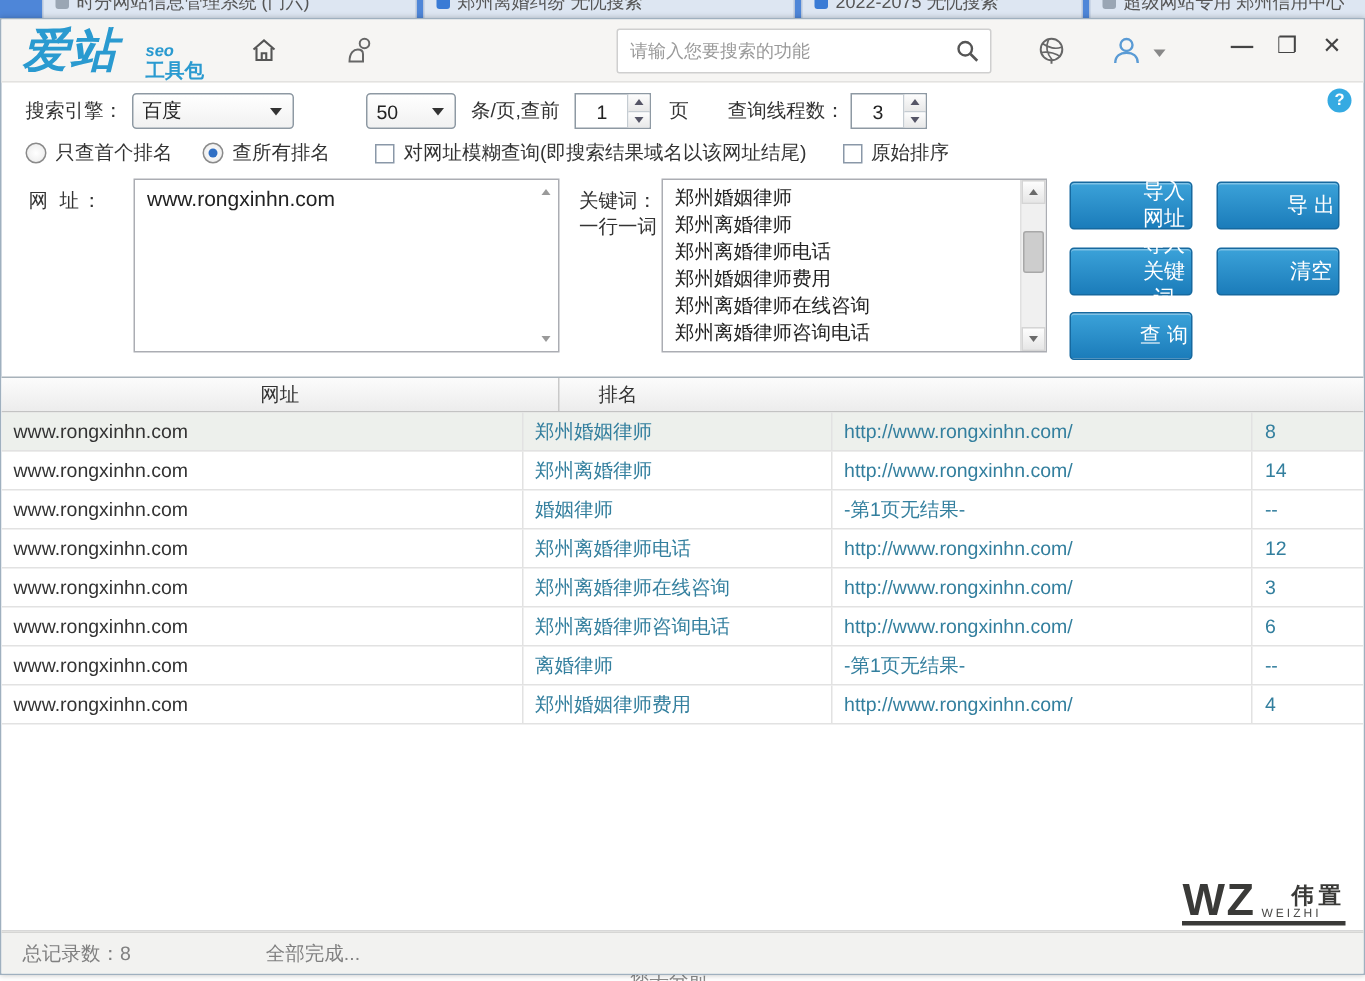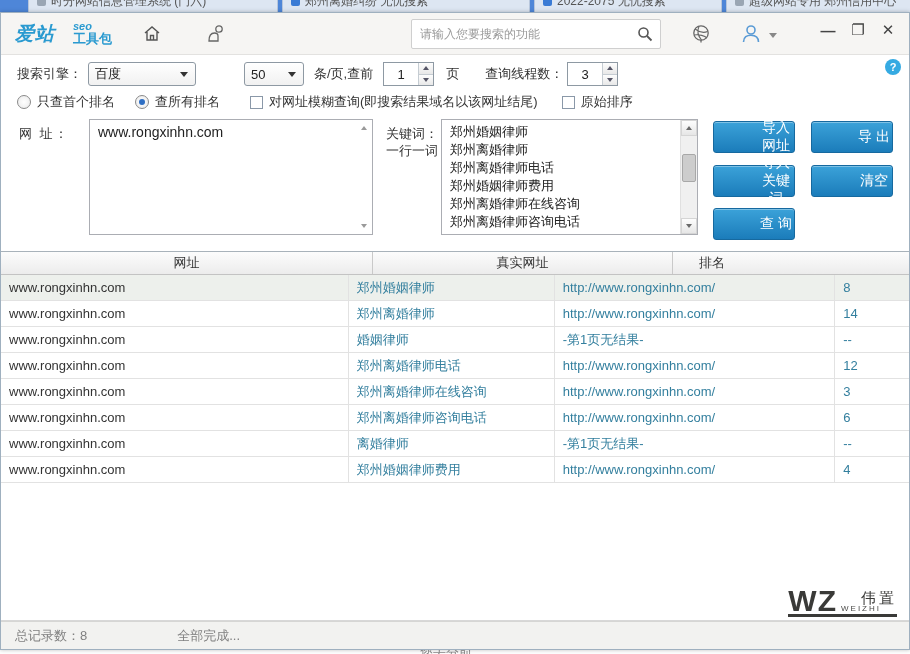--- a/index.html
+++ b/index.html
@@ -16,21 +16,21 @@
   .browser-tab .tab-title { font-size:12px; color:#555; white-space:nowrap; overflow:hidden; }
 
   
   .app-window { position:absolute; top:12px; left:0; width:910px; height:638px;
     background:#ffffff; border:1px solid #9fb0bf; box-shadow:0 0 4px rgba(0,0,0,.25); }
 
   
   .app-header { position:absolute; top:0; left:0; right:0; height:42px; background:#f6f5f3;
     border-bottom:1px solid #e3e2e0; display:flex; align-items:center; }
   .logo { display:flex; align-items:flex-end; margin-left:14px; cursor:default; }
-  .logo-main { font-size:19px; font-weight:bold; color:#2a9ad0; font-style:italic; letter-spacing:1px; }
+  .logo-main { font-size:31px; font-weight:bold; color:#2a9ad0; font-style:italic; letter-spacing:1px; }
   .logo-right { display:flex; flex-direction:column; line-height:1; margin-left:18px; padding-bottom:2px; }
   .logo-seo { font-size:11px; font-style:italic; font-weight:bold; color:#2a9ad0; }
   .logo-sub { font-size:13px; font-weight:bold; color:#2a9ad0; }
   .hdr-icon { width:24px; height:24px; display:flex; align-items:center; justify-content:center; cursor:pointer; }
   .home-icon { margin-left:28px; }
   .contact-icon { margin-left:40px; }
   .search-wrap { position:absolute; left:410px; top:6px; width:250px; height:30px; background:#fff;
     border:1px solid #cfcfcf; border-radius:2px; display:flex; align-items:center; }
   .search-input { flex:1; border:none; outline:none; font-size:12px; color:#be185d; padding:0 8px;
     font-family:"Liberation Sans","DejaVu Sans",sans-serif; background:transparent; }
@@ -129,21 +129,21 @@
   .app-footer { position:absolute; left:0; right:0; bottom:0; height:28px; background:#f2f2f0;
     border-top:1px solid #d6d6d4; display:flex; align-items:center; font-size:13px; color:#808080; }
   .footer-total { margin-left:14px; }
   .footer-status { margin-left:90px; }
 
   
   .watermark { position:absolute; right:12px; bottom:32px; display:flex; align-items:flex-end;
     color:#3a3a38; border-bottom:3px solid #3a3a38; padding-bottom:1px; }
   .wm-wz { font-size:30px; font-weight:bold; line-height:0.85; letter-spacing:1px; }
   .wm-right { display:flex; flex-direction:column; margin-left:4px; line-height:1; }
-  .wm-name { font-size:15px; font-weight:normal; letter-spacing:3px;margin-left:20px; }
+  .wm-name { font-size:15px; font-weight:bold; letter-spacing:3px;margin-left:20px; }
   .wm-sub { font-size:8px; letter-spacing:2px; color:#4a4a48; }
 
   
   .page-fragment { position:absolute; left:420px; bottom:-4px; height:14px; overflow:hidden;
     font-size:13px; color:#8a8a8a; }
 
   svg { display:block; }
 </style>
 </head>
 <body>
@@ -311,21 +311,20 @@
     <button class="action-btn btn-import-url">导入网址</button>
     <button class="action-btn btn-export">导 出</button>
     <button class="action-btn btn-import-kw">导入关键词</button>
     <button class="action-btn btn-clear">清空</button>
     <button class="action-btn btn-query">查 询</button>
   </div>
 
   <div class="result-table">
     <div class="t-header">
         <div class="t-hcell col0">网址</div>
-        <div class="t-hcell col2">真实网址</div>
         <div class="t-hcell col3">排名</div>
       </div>
     <div>
         <div class="t-row selected">
           <div class="t-cell col0 c-url">www.rongxinhn.com</div>
           <div class="t-cell col1 c-link">郑州婚姻律师</div>
           <div class="t-cell col2 c-link">http://www.rongxinhn.com/</div>
           <div class="t-cell col3 c-link">8</div>
         </div>
         <div class="t-row">

